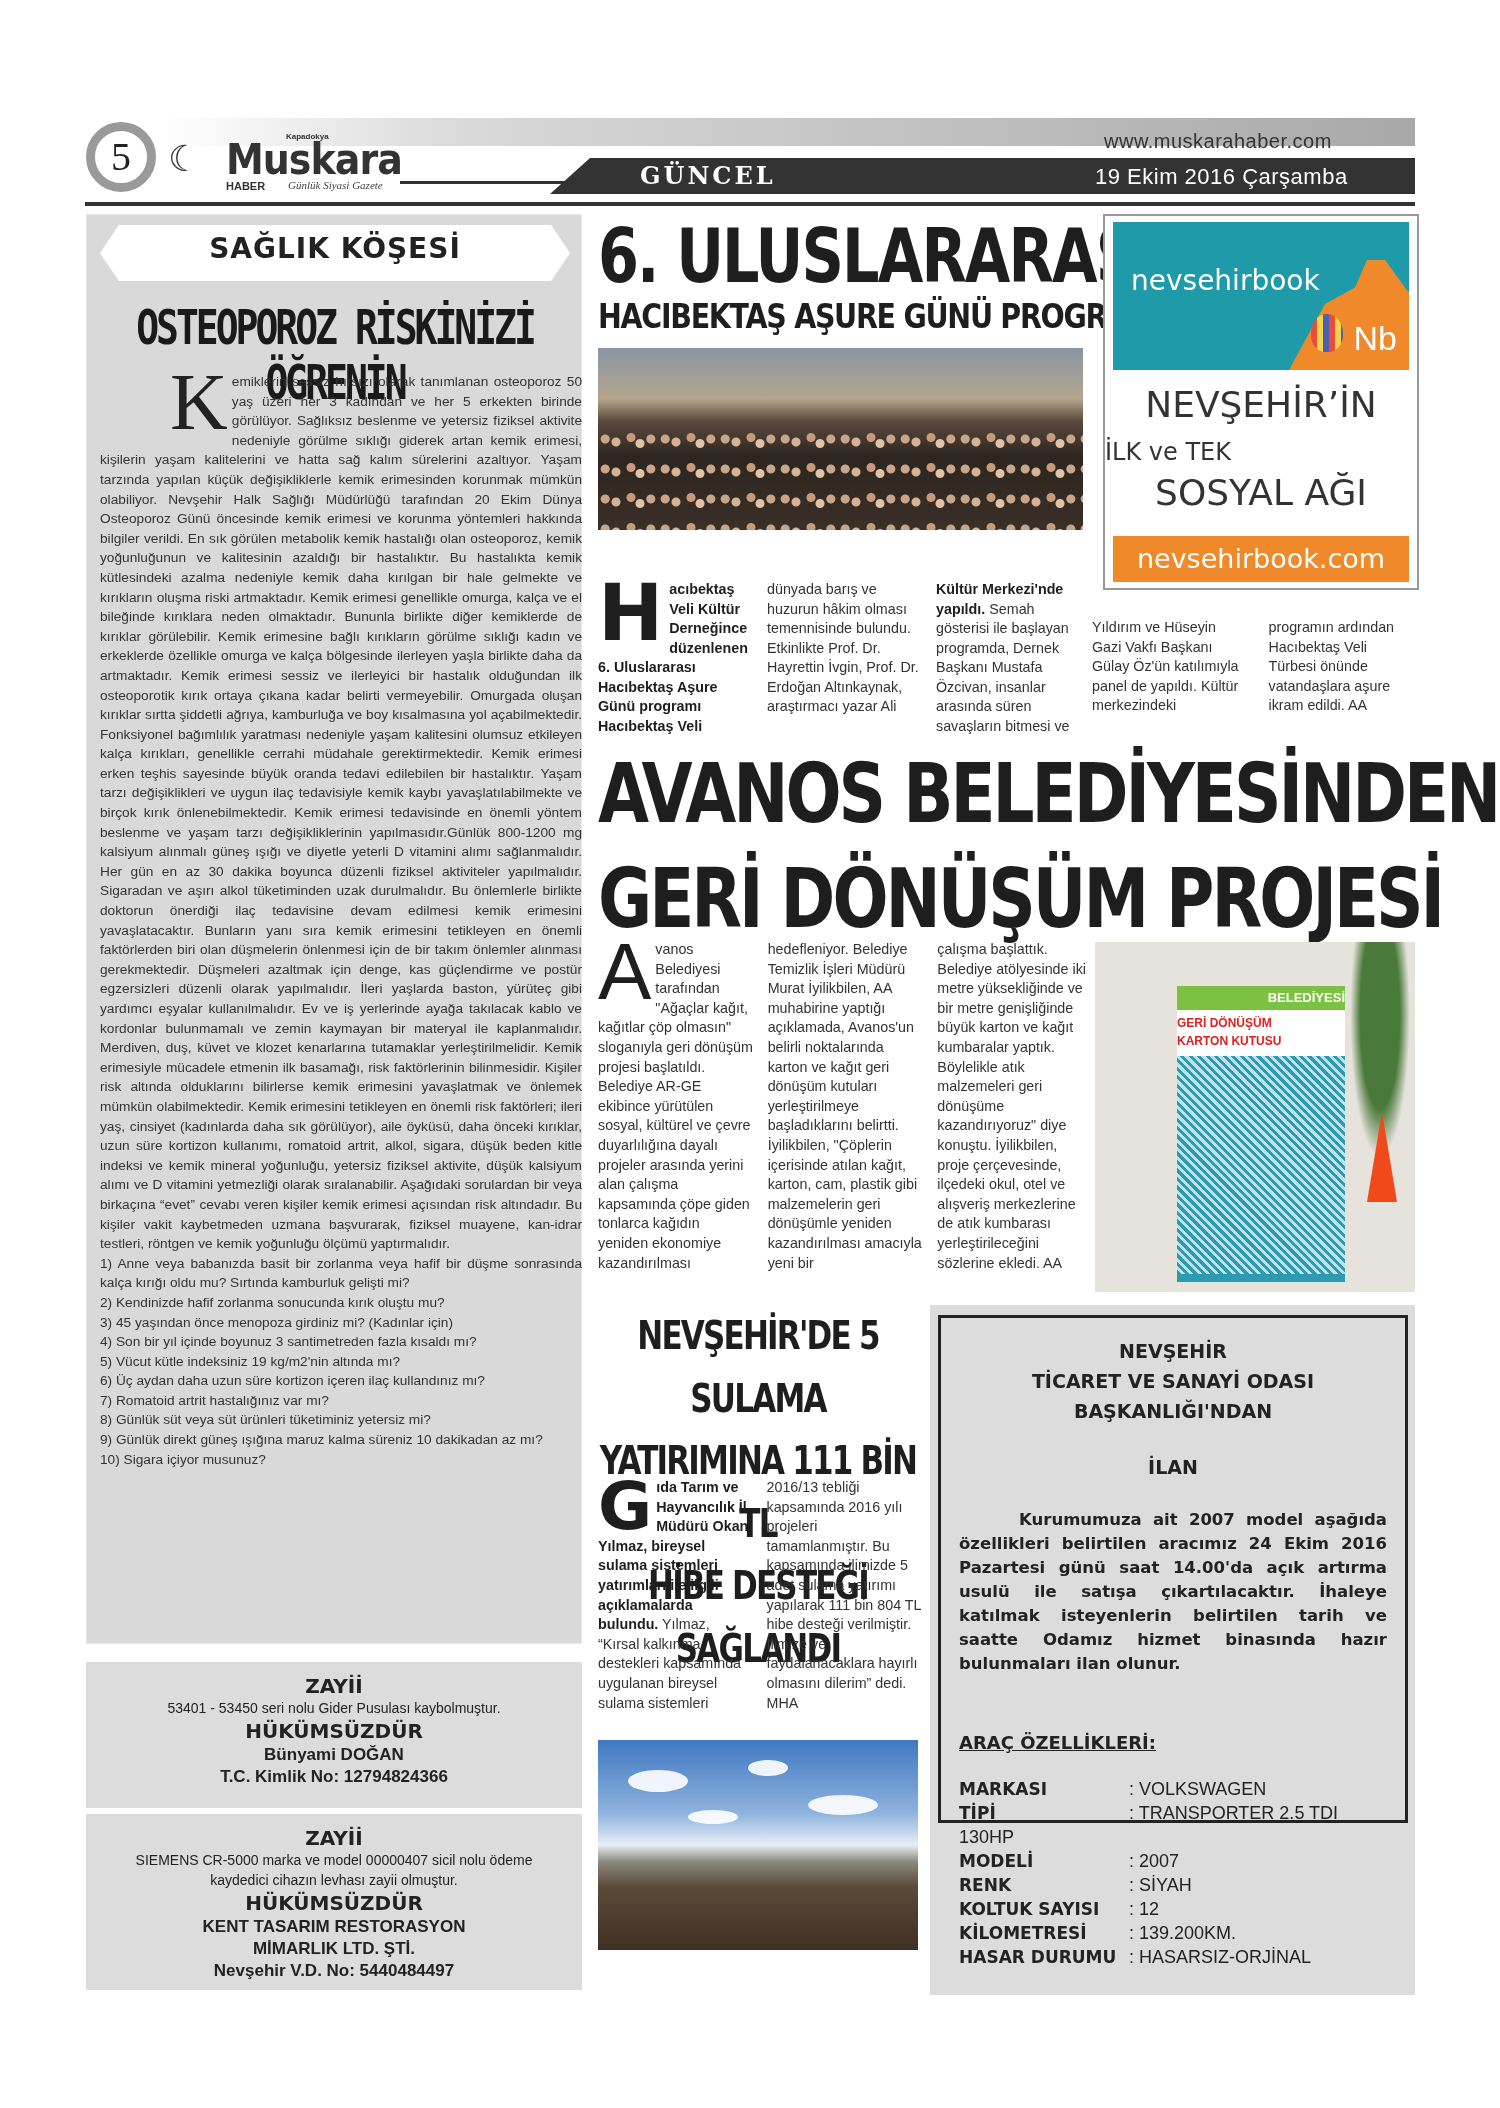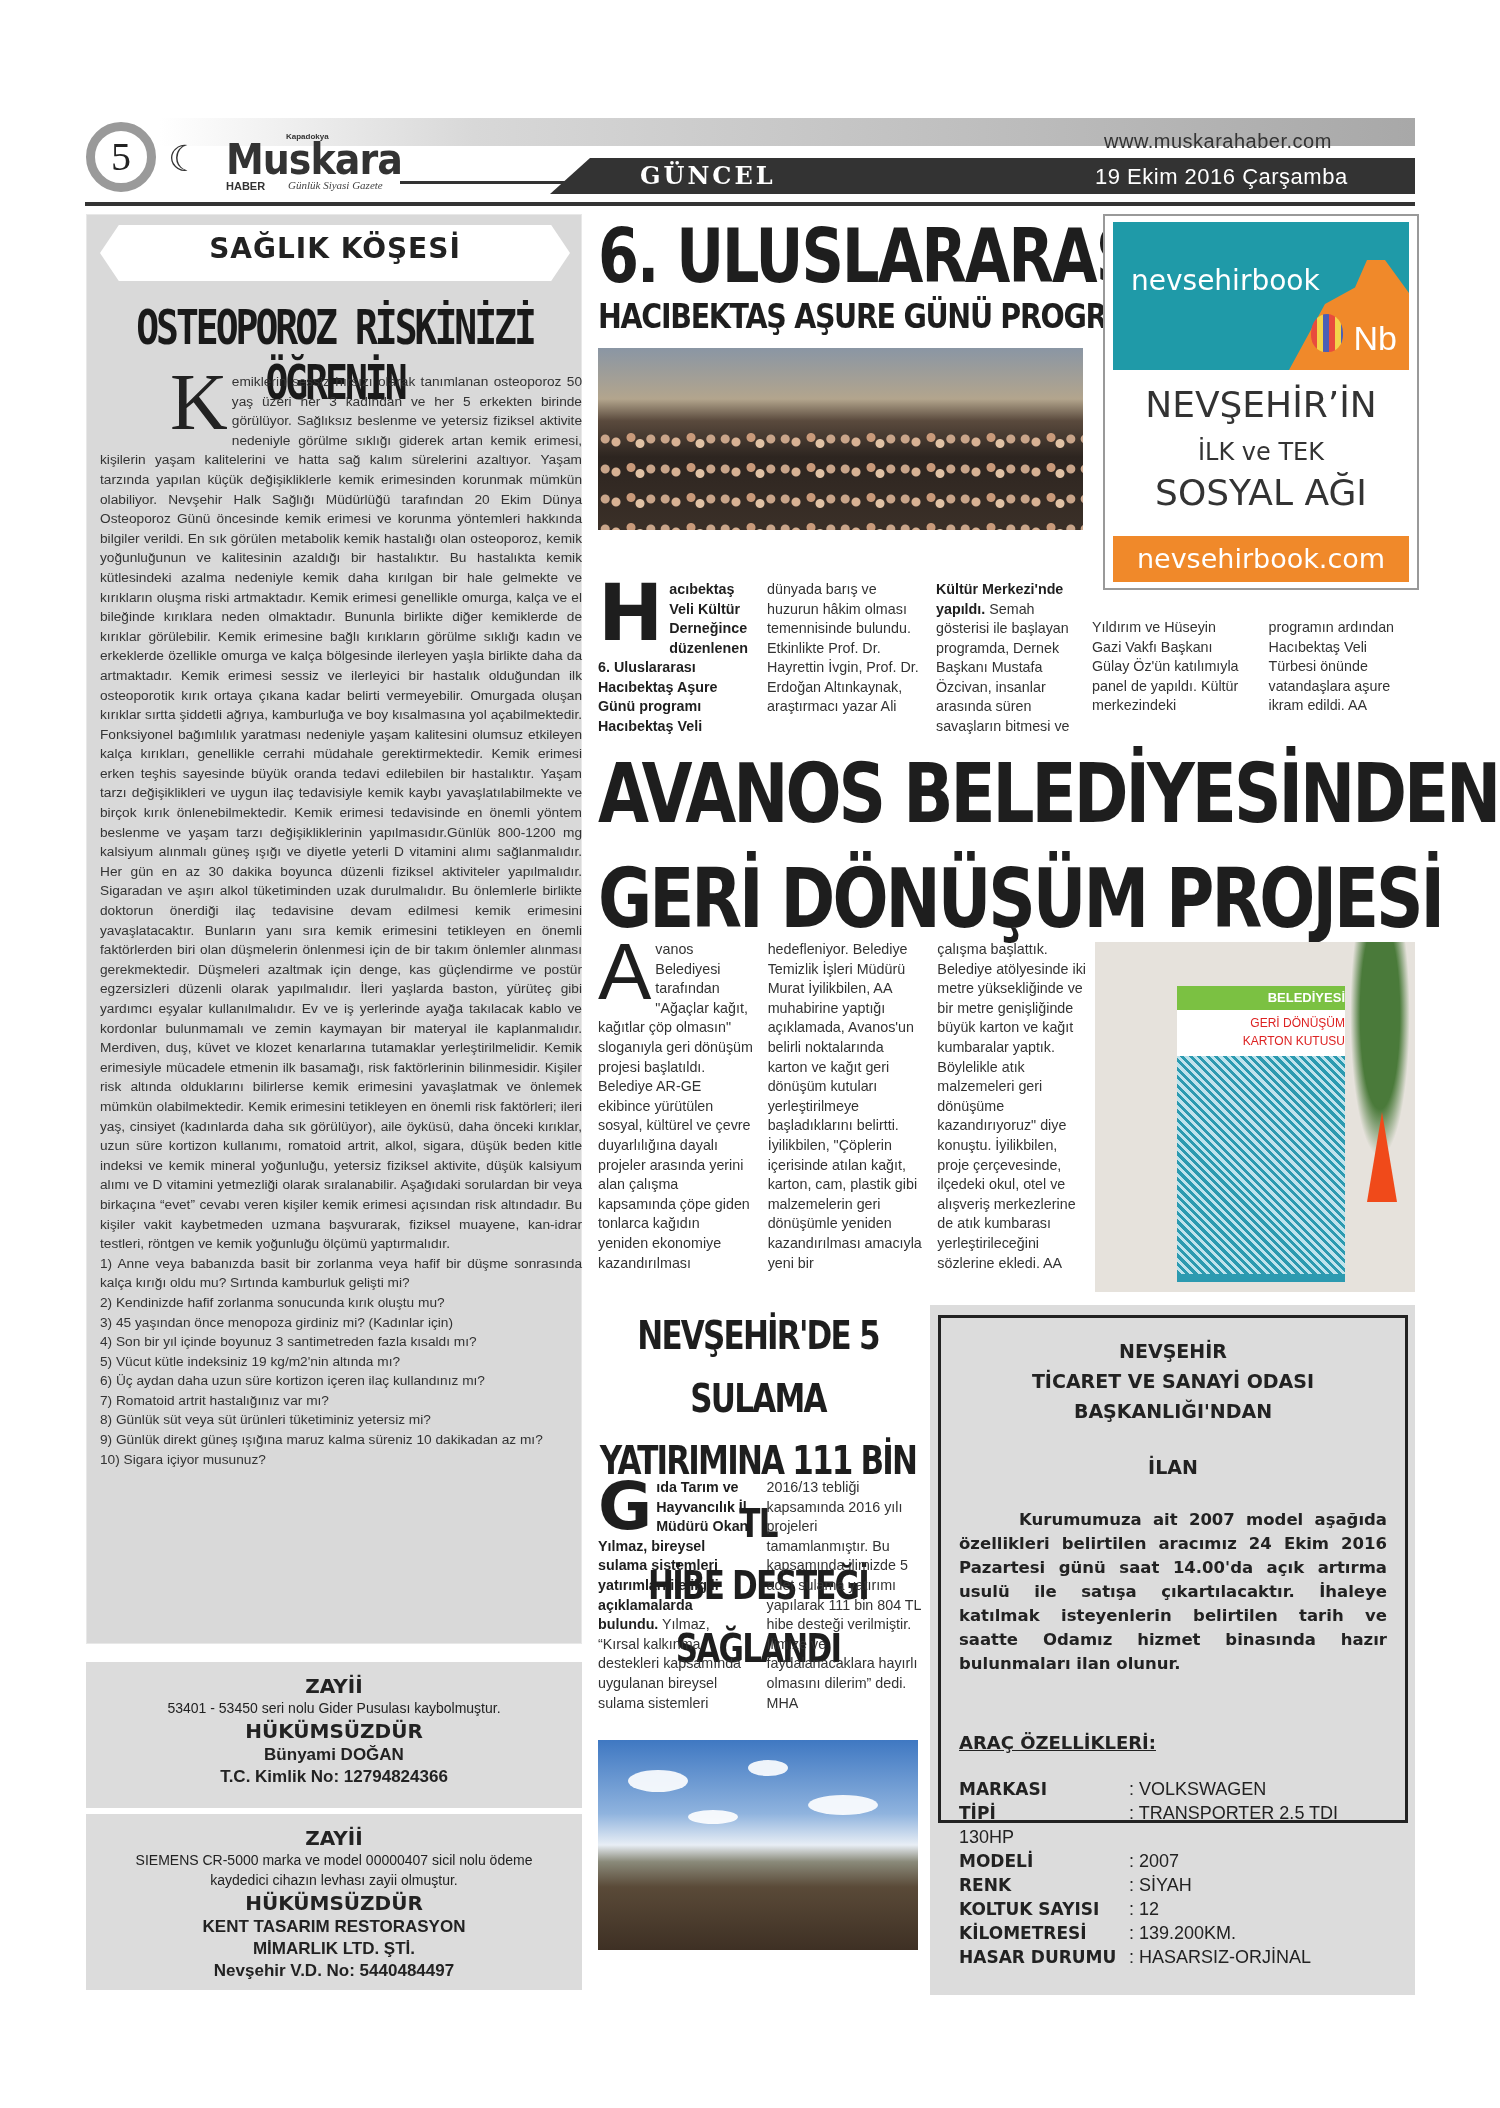--- a/index.html
+++ b/index.html
@@ -50,31 +50,31 @@
   .dropcap-g{float:left;font-family:"DejaVu Sans",sans-serif;font-weight:bold;font-size:66px;line-height:54px;margin:2px 4px 0 0;color:#1e1e1e}
   b{color:#1e1e1e}
   
   .ad{left:1103px;top:214px;width:316px;height:376px;border:2px solid #999;background:#fff}
   .ad-top{position:absolute;left:8px;top:6px;width:296px;height:148px;background:#1f9aa8;overflow:hidden}
   .ad-brand{position:absolute;left:18px;top:42px;font-family:"DejaVu Sans",sans-serif;font-size:28px;color:#fff}
   .ad-mtn{position:absolute;right:0;bottom:0;width:120px;height:110px;background:#f0892a;clip-path:polygon(0 100%,30% 40%,55% 25%,65% 0,80% 0,100% 30%,100% 100%)}
   .ad-nb{position:absolute;right:12px;bottom:12px;font-size:34px;color:#fff}
   .ad-balloon{position:absolute;left:198px;top:92px;width:32px;height:38px;border-radius:50% 50% 45% 45%;background:repeating-linear-gradient(90deg,#e84c3d 0 6px,#f3d34a 6px 12px,#4b5fb5 12px 18px)}
   .ad-l1{position:absolute;left:0;width:100%;top:168px;text-align:center;font-family:"DejaVu Sans",sans-serif;font-size:36px;color:#333}
-  .ad-l2{position:absolute;left:0;width:100%;top:222px;text-align:center;font-family:"DejaVu Sans",sans-serif;font-size:24px;color:#333}
+  .ad-l2{position:absolute;left:0;width:100%;top:222px;text-align:left;font-family:"DejaVu Sans",sans-serif;font-size:24px;color:#333}
   .ad-l3{position:absolute;left:0;width:100%;top:256px;text-align:center;font-family:"DejaVu Sans",sans-serif;font-size:36px;color:#333}
   .ad-bot{position:absolute;left:8px;top:320px;width:296px;height:46px;background:#f0892a;color:#fff;text-align:center;font-family:"DejaVu Sans",sans-serif;font-size:27px;line-height:46px}
   
   .headline2{left:598px;top:742px;font-family:"DejaVu Sans",sans-serif;font-weight:bold;font-size:66px;letter-spacing:-3px;color:#1e1e1e;transform:scaleY(1.25);transform-origin:left top;white-space:nowrap;line-height:84px}
   .art2{left:598px;top:940px;width:495px;display:flex;gap:14px;font-size:14.3px;line-height:19.6px;color:#333}
   .art2 .col{width:156px}
   .photo2{left:1095px;top:942px;width:320px;height:350px;background:#e6e2dc;overflow:hidden}
   .bin{position:absolute;left:82px;top:44px;width:168px;height:296px;background:repeating-linear-gradient(45deg,#2c9ab0 0 3px,#bfe3ec 3px 6px);border-bottom:8px solid #2c9ab0}
   .bin-top{position:absolute;left:0;top:0;width:100%;height:24px;background:#7bc142;color:#fff;font-weight:bold;font-size:13px;text-align:right;line-height:24px}
-  .bin-label{position:absolute;left:0;top:24px;width:100%;height:46px;background:#fff;color:#d22;font-weight:normal;font-size:12px;text-align:right;line-height:18px;padding-top:4px}
+  .bin-label{position:absolute;left:0;top:24px;width:100%;height:46px;background:#fff;color:#d22;font-weight:bold;font-size:12px;text-align:left;line-height:18px;padding-top:4px}
   .tree{position:absolute;right:0;top:0;width:70px;height:240px;background:radial-gradient(ellipse at 50% 30%,#4a7a3a 0,#4a7a3a 40%,transparent 60%)}
   .cone{position:absolute;right:18px;top:170px;width:30px;height:90px;background:#f04a1a;clip-path:polygon(50% 0,100% 100%,0 100%)}
   
   .headline3{left:598px;top:1304px;width:320px;text-align:center;font-family:"DejaVu Sans",sans-serif;font-weight:bold;font-size:31px;letter-spacing:-1.8px;color:#1e1e1e;line-height:50px;transform:scaleY(1.25);transform-origin:center top}
   .art3{left:598px;top:1478px;width:325px;display:flex;gap:12px;font-size:14.3px;line-height:19.6px;color:#333}
   .art3 .col{width:158px}
   .photo3{left:598px;top:1740px;width:320px;height:210px;background:linear-gradient(180deg,#3f78c2 0%,#8fb3de 35%,#e8eef5 50%,#8a8a7a 58%,#5a4a38 70%,#3e3024 100%)}
   .cloud{position:absolute;background:#fff;border-radius:50%;opacity:.9}
   
   .ilan-bg{left:930px;top:1305px;width:485px;height:690px;background:#dcdcdc}

